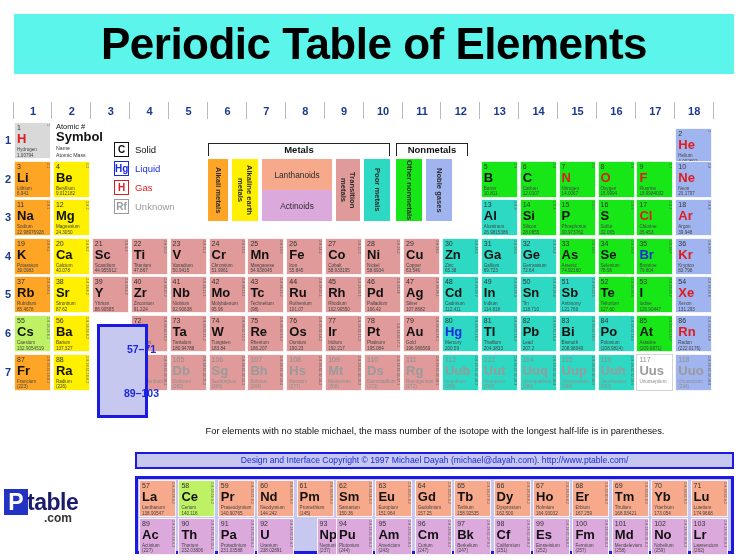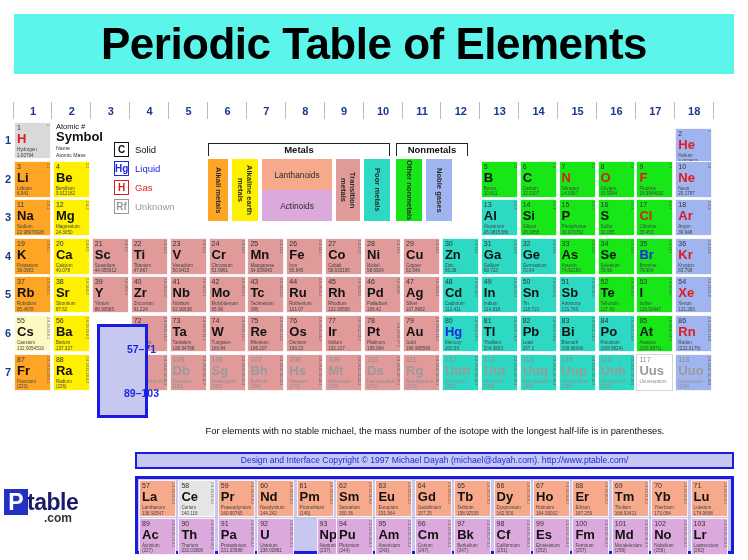--- a/index.html
+++ b/index.html
@@ -666,21 +666,21 @@
         <div class="mas">126.90447</div>
         <div class="cfg">2-8-18-18-7</div>
       </div>
       <div class="cell st-gas" style="left: 675.3px; top: 276.4px; background: rgb(160, 180, 240);">
         <div class="num">54</div>
         <div class="sym">Xe</div>
         <div class="nam">Xenon</div>
         <div class="mas">131.293</div>
         <div class="cfg">2-8-18-18-8</div>
       </div>
-      <div class="cell st-solid" style="left: 14px; top: 315px; background: #fef9c3; text-decoration: underline;">
+      <div class="cell st-solid" style="left: 14px; top: 315px; background: #bef264; text-decoration: underline;">
         <div class="num">55</div>
         <div class="sym">Cs</div>
         <div class="nam">Caesium</div>
         <div class="mas">132.9054519</div>
         <div class="cfg">2-8-18-18-8-1</div>
       </div>
       <div class="cell st-solid" style="left: 52.9px; top: 315px; background: rgb(255, 240, 0);">
         <div class="num">56</div>
         <div class="sym">Ba</div>
         <div class="nam">Barium</div>
@@ -923,21 +923,21 @@
 
   <div id="fblock-frame"></div>
   <div id="fblock-rows">
       <div class="cell st-solid" style="left: 139px; top: 480px; background: rgb(247, 169, 139);">
         <div class="num">57</div>
         <div class="sym">La</div>
         <div class="nam">Lanthanum</div>
         <div class="mas">138.90547</div>
         <div class="cfg">2-8-18-18-9-2</div>
       </div>
-      <div class="cell st-solid" style="left: 178.4px; top: 480px; background: #e5e5e5;">
+      <div class="cell st-solid" style="left: 178.4px; top: 480px; background: #bef264;">
         <div class="num">58</div>
         <div class="sym">Ce</div>
         <div class="nam">Cerium</div>
         <div class="mas">140.116</div>
         <div class="cfg">2-8-18-19-9-2</div>
       </div>
       <div class="cell st-solid" style="left: 217.8px; top: 480px; background: rgb(247, 169, 139);">
         <div class="num">59</div>
         <div class="sym">Pr</div>
         <div class="nam">Praseodymium</div>

